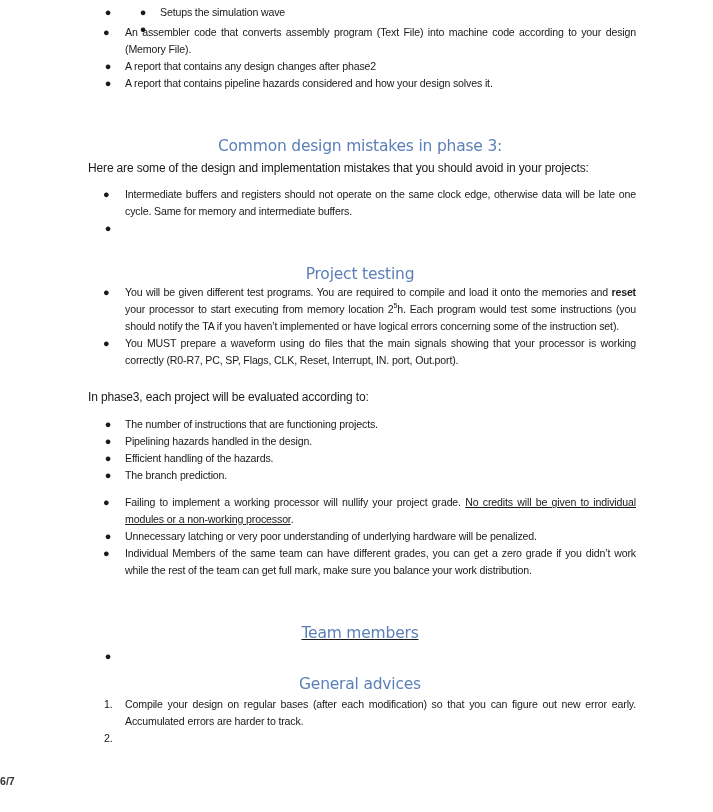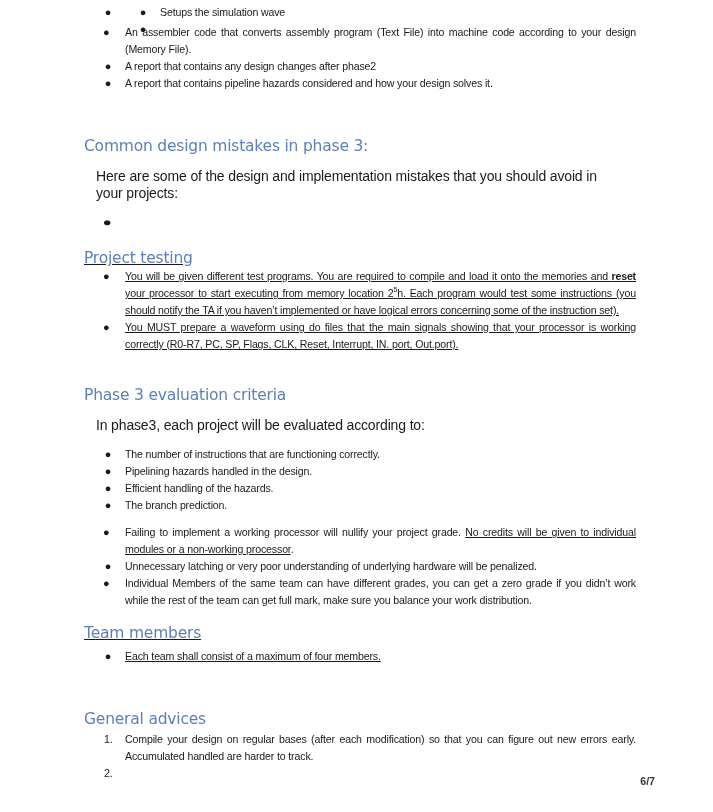--- a/index.html
+++ b/index.html
@@ -5,37 +5,37 @@
     html, body { margin: 0; padding: 0; background: #ffffff; }
     body {
       width: 713px; height: 812px; position: relative; overflow: hidden;
       font-family: "Liberation Sans", sans-serif; color: #1a1a1a;
     }
     .page { position: absolute; left: 0; top: 0; width: 713px; height: 812px; }
     .block { position: absolute; left: 84px; width: 552px; }
     .h {
       font-family: "DejaVu Sans", sans-serif; color: #5b7fb8;
       font-size: 15.5px; font-weight: normal; letter-spacing: -0.2px;
-      margin: 0; line-height: 20px; white-space: nowrap;
+      margin: 0; line-height: 20px; white-space: nowrap; text-align: center;
     }
-    .p { font-size: 14px; line-height: 17px; margin: 12px; letter-spacing: -0.15px; }
+    .p { font-size: 12px; line-height: 17px; margin: 4px; letter-spacing: -0.15px; }
     ul, ol { margin: 0; padding: 0; list-style: none; }
     li { position: relative; font-size: 10.6px; line-height: 17px; letter-spacing: -0.15px; }
     .l1 { padding-left: 41px; }
     .l2 { padding-left: 76px; }
     .bullet {
       position: absolute; top: 0; width: 10px; text-align: center; font-size: 11px;
     }
     .l1 .bullet { left: 19px; }
     .l2 .bullet { left: 54px; }
     .num { position: absolute; left: 20px; top: 0; font-size: 10.6px; }
     .just { text-align: justify; text-align-last: left; }
     .u { text-decoration: underline; }
     sup { font-size: 7px; line-height: 0; vertical-align: super; }
-    .footer { position: absolute; left: 0; width: 655px; top: 775px; text-align: right; font-size: 10.6px; font-weight: bold; color: #333; }
+    .footer { position: absolute; left: 0; width: 655px; top: 775px; text-align: left; font-size: 10.6px; font-weight: bold; color: #333; }
   </style>
 </head>
 <body>
 
 <div class="page">
 
   <div class="block" style="top:4px;">
     <ul>
       <li class="l1">
         <span class="bullet">●</span>
@@ -61,48 +61,48 @@
       </li>
     </ul>
   </div>
 
   <div class="block" style="top:136px;">
     <h2 class="h">Common design mistakes in phase 3:</h2>
     <p class="p">Here are some of the design and implementation mistakes that you should avoid in your projects:</p>
     <ul style="margin-top:9px;">
       <li class="l1 just">
         <span class="bullet">●</span>
+        <span>Intermediate buffers and registers should not operate on the same clock edge, otherwise data will be late one cycle. Same for memory and intermediate buffers.</span>
       </li>
       <li class="l1">
         <span class="bullet">●</span>
       </li>
     </ul>
   </div>
 
-  <div class="block" style="top:248px;text-decoration:underline;">
+  <div class="block" style="top:264px;">
     <h2 class="h">Project testing</h2>
     <ul>
       <li class="l1 just">
         <span class="bullet">●</span>
         <span><span>You will be given different test programs. You are required to compile and load it onto the memories and </span><b>reset</b><span> your processor to start executing from memory location 2</span><sup>5</sup><span>h. Each program would test some instructions (you should notify the TA if you haven’t implemented or have logical errors concerning some of the instruction set).</span></span>
       </li>
       <li class="l1 just">
         <span class="bullet">●</span>
         <span>You MUST prepare a waveform using do files that the main signals showing that your processor is working correctly (R0-R7, PC, SP, Flags, CLK, Reset, Interrupt, IN. port, Out.port).</span>
       </li>
     </ul>
   </div>
 
   <div class="block" style="top:385px;">
-    <h2 class="h">Phase 3 evaluation criteria</h2>
     <p class="p">In phase3, each project will be evaluated according to:</p>
     <ul style="margin-top:10px;">
       <li class="l1">
         <span class="bullet">●</span>
-        <span>The number of instructions that are functioning correctly.</span>
+        <span>The number of instructions that are functioning projects.</span>
       </li>
       <li class="l1">
         <span class="bullet">●</span>
         <span>Pipelining hazards handled in the design.</span>
       </li>
       <li class="l1">
         <span class="bullet">●</span>
         <span>Efficient handling of the hazards.</span>
       </li>
       <li class="l1">
@@ -124,31 +124,30 @@
         <span>Individual Members of the same team can have different grades, you can get a zero grade if you didn’t work while the rest of the team can get full mark, make sure you balance your work distribution.</span>
       </li>
     </ul>
   </div>
 
   <div class="block" style="top:623px;text-decoration:underline;">
     <h2 class="h">Team members</h2>
     <ul style="margin-top:5px;">
       <li class="l1">
         <span class="bullet">●</span>
-        <span>Each team shall consist of a maximum of four members.</span>
       </li>
     </ul>
   </div>
 
-  <div class="block" style="top:709px;">
+  <div class="block" style="top:674px;">
     <h2 class="h">General advices</h2>
     <ol style="margin-top:2px;">
       <li class="l1 just">
         <span class="num">1.</span>
-        <span>Compile your design on regular bases (after each modification) so that you can figure out new errors early. Accumulated handled are harder to track.</span>
+        <span>Compile your design on regular bases (after each modification) so that you can figure out new error early. Accumulated errors are harder to track.</span>
       </li>
       <li class="l1">
         <span class="num">2.</span>
       </li>
     </ol>
   </div>
 
   <div class="footer">6/7</div>
 </div>
 

